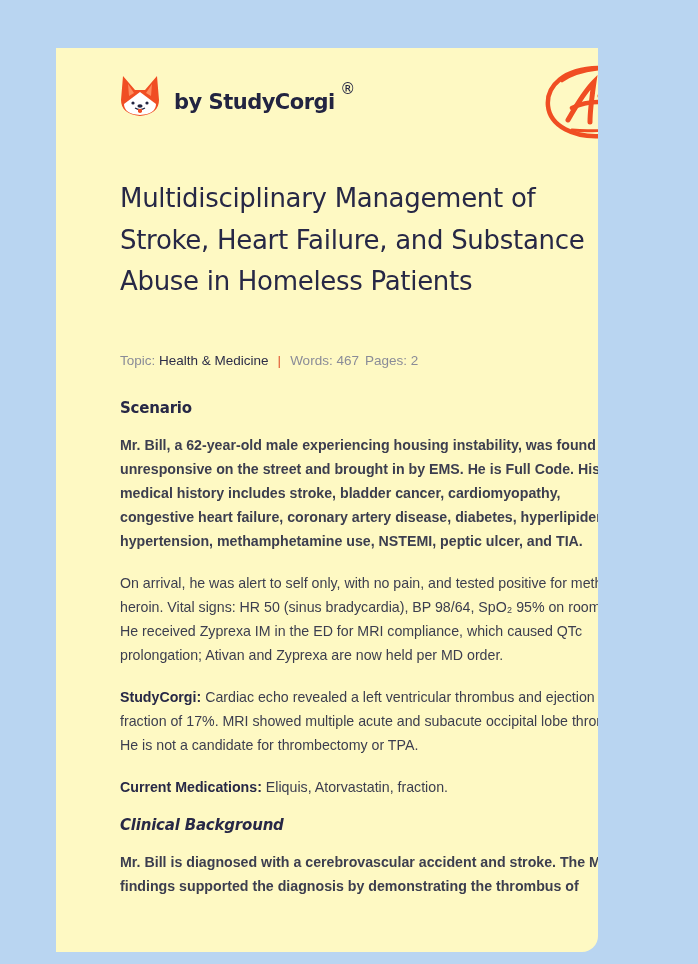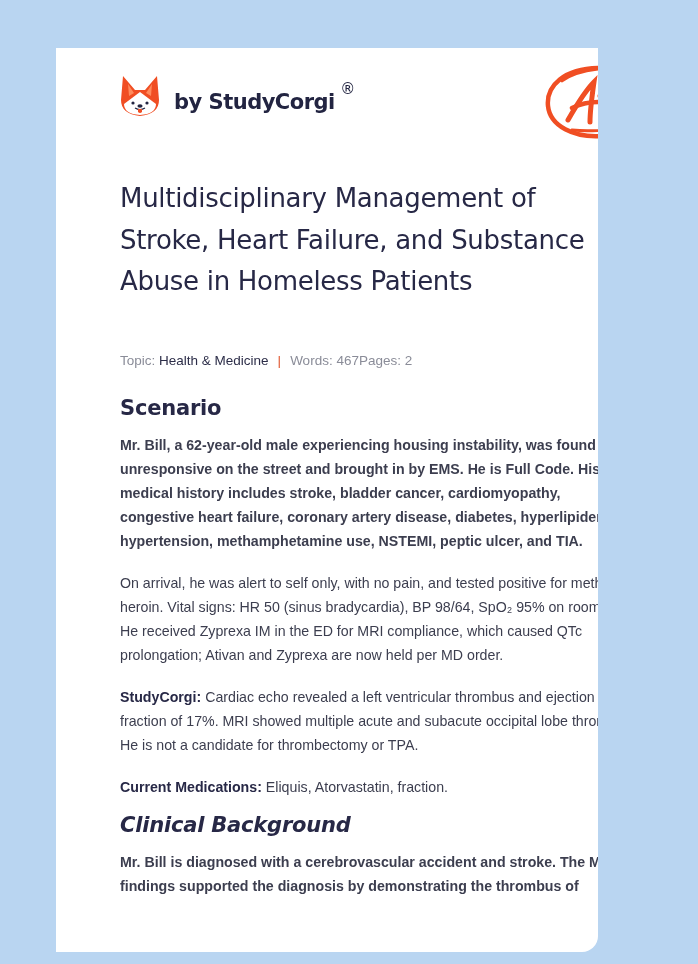--- a/index.html
+++ b/index.html
@@ -5,21 +5,21 @@
     * { box-sizing: border-box; margin: 0; padding: 0; }
     html, body {
       width: 698px; height: 964px; overflow: hidden;
       background: #b9d5f1;
       font-family: "Liberation Sans", "DejaVu Sans", sans-serif;
     }
     .card {
       position: absolute;
       left: 56px; top: 48px;
       width: 542px; height: 904px;
-      background: #ffffff;
+      background: #fef9c3;
       border-radius: 0 0 16px 0;
       overflow: hidden;
     }
     .header {
       position: absolute; left: 64px; top: 26px;
       width: 530px; height: 70px;
     }
     .logo {
       position: absolute; left: 0; top: 0;
       display: flex; align-items: center;
@@ -52,32 +52,32 @@
       color: #272846;
       letter-spacing: -0.3px;
     }
     .meta {
       position: absolute; left: 64px; top: 305px;
       font-size: 13.5px; color: #8a8c98;
       white-space: nowrap;
     }
     .meta .topic-val { color: #2c2d48; margin-top: 18px; }
     .meta .sep { color: #e0552d; margin: 0 9px; }
-    .meta .pages { }
+    .meta .pages { margin-left: 6px; }
     .body {
       position: absolute; left: 64px; top: 348px;
       width: 516px;
       color: #3c3e4f;
       font-size: 14.2px;
       line-height: 24px;
     }
     h2 {
       font-family: "DejaVu Sans", sans-serif;
       font-weight: bold;
-      font-size: 21px;
+      font-size: 15px;
       color: #272846;
       line-height: 24px;
       letter-spacing: -0.2px;
     }
     .body p { margin-top: 18px; }
     .body h2 + p { margin-top: 13px; font-weight: bold; }
     .body b { color: #272846; }
     .h2-second { margin-top: 14px; font-style: italic; }
   </style>
 </head>

